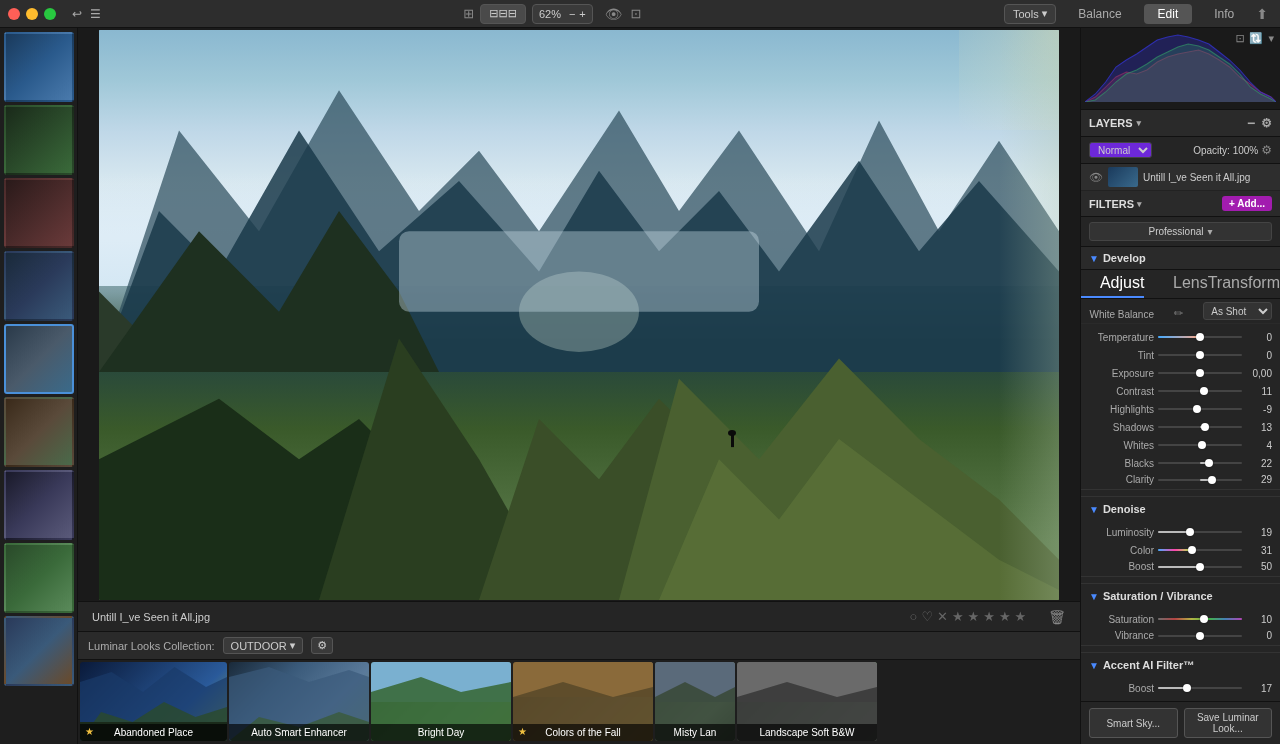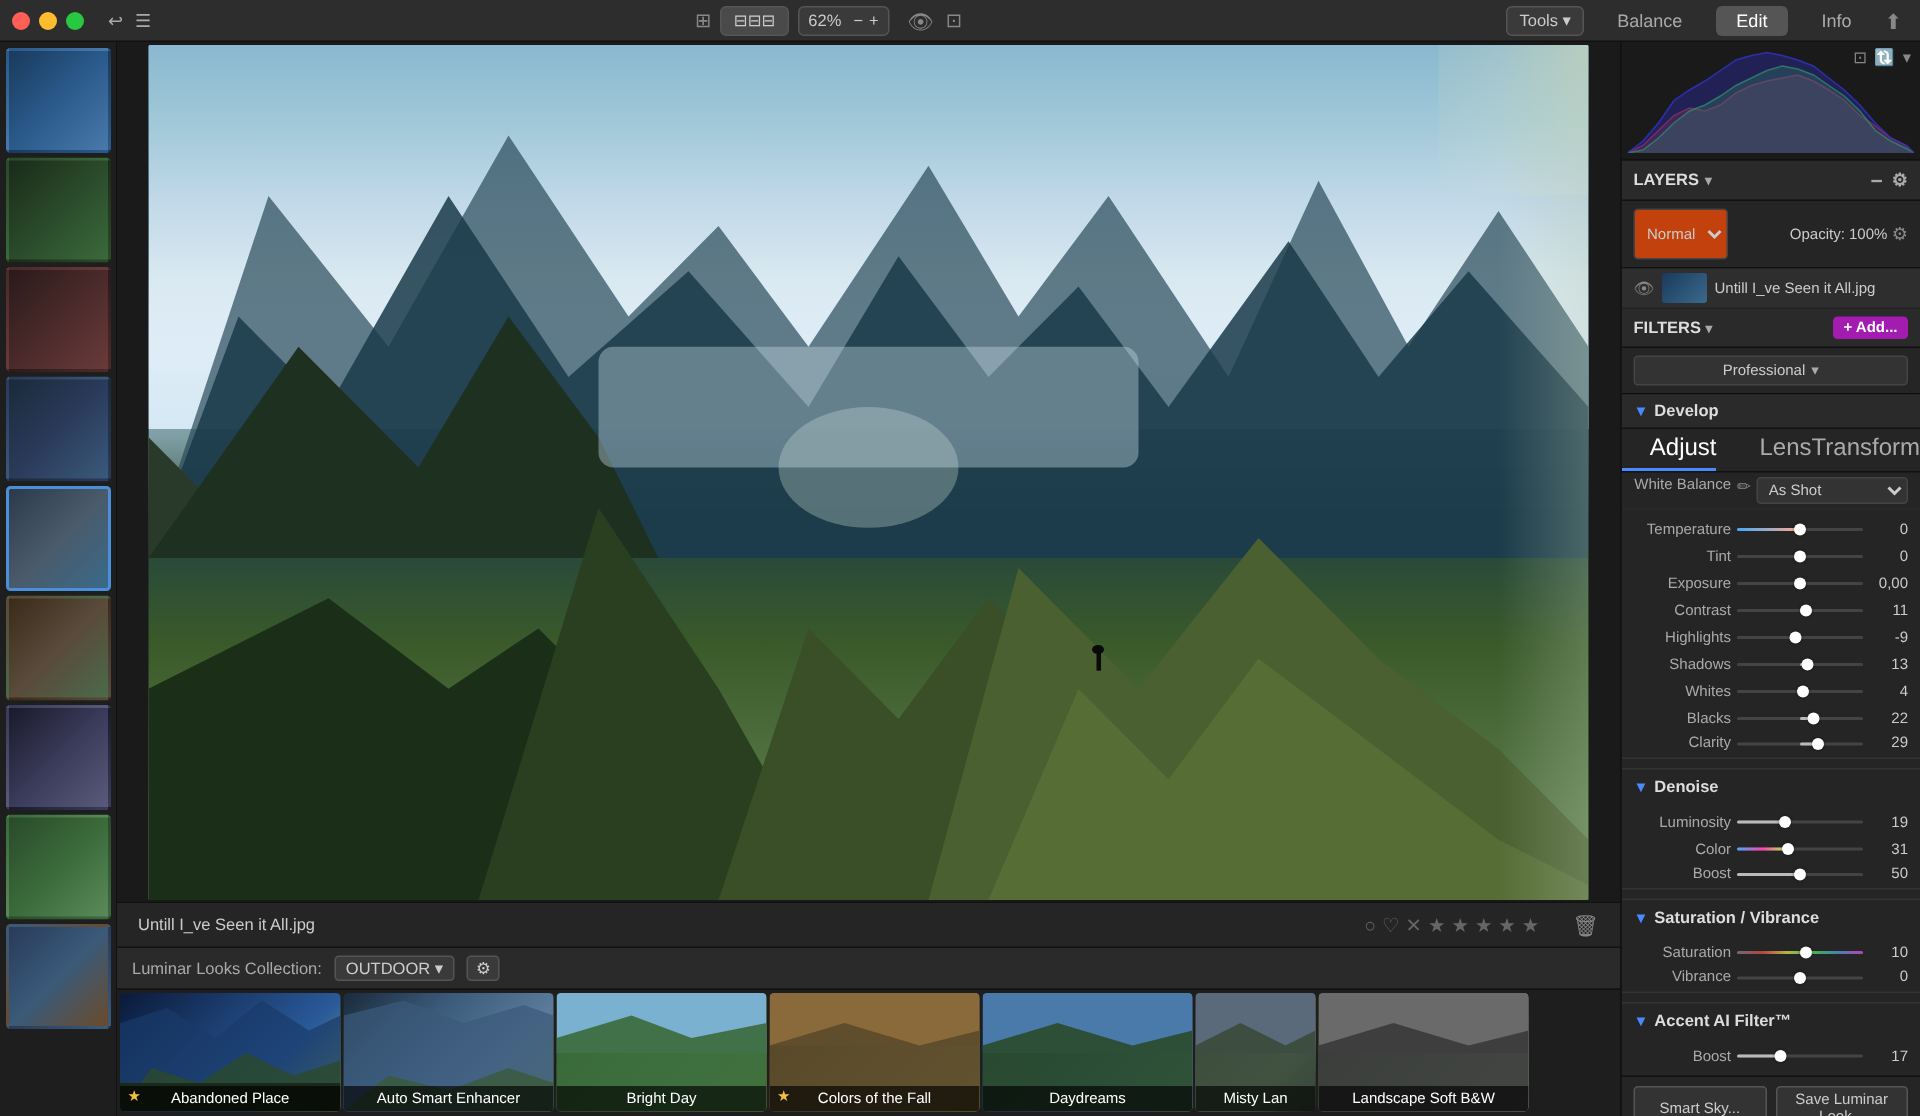--- a/index.html
+++ b/index.html
@@ -82,21 +82,21 @@
     
     .histogram-area { height: 82px; background: #1a1a1a; padding: 4px; border-bottom: 1px solid #111; position: relative; }
     .hist-icons { position: absolute; top: 4px; right: 6px; display: flex; gap: 5px; color: #888; font-size: 10px; }
     .hist-canvas { width: 100%; height: 70px; position: relative; overflow: hidden; }
 
     
     .section-header { display: flex; align-items: center; padding: 5px 8px; background: #2a2a2a; border-bottom: 1px solid #111; font-size: 11px; font-weight: 600; color: #ddd; gap: 4px; }
     .section-header .chevron { color: #aaa; font-size: 9px; }
     .section-expand { margin-left: auto; display: flex; gap: 6px; align-items: center; color: #aaa; font-size: 14px; cursor: pointer; }
     .layers-controls { padding: 5px 8px; display: flex; align-items: center; gap: 6px; background: #252525; border-bottom: 1px solid #111; font-size: 10px; }
-    .mode-select { background: #c2410c; border: 1px solid #444; border-radius: 3px; color: #ccc; font-size: 10px; padding: 1px 4px; height: 34px; }
+    .mode-select { background: #6d28d9; border: 1px solid #444; border-radius: 3px; color: #ccc; font-size: 10px; padding: 1px 4px; height: 16px; }
     .opacity-control { margin-left: auto; color: #ccc; font-size: 10px; display: flex; align-items: center; gap: 3px; }
     .gear-small { color: #888; font-size: 12px; cursor: pointer; }
     .layer-item { display: flex; align-items: center; padding: 3px 8px; gap: 5px; background: #2e2e2e; border-bottom: 1px solid #222; font-size: 10px; color: #ccc; cursor: pointer; }
     .layer-eye { color: #888; font-size: 11px; }
     .layer-thumb { width: 30px; height: 20px; background: linear-gradient(135deg, #1a3a5c, #3a6a8c); border-radius: 2px; flex-shrink: 0; }
 
     
     .filters-header { display: flex; align-items: center; padding: 5px 8px; background: #2a2a2a; border-bottom: 1px solid #111; font-size: 11px; font-weight: 600; color: #ddd; }
     .add-btn { margin-left: auto; background: #a21caf; border-radius: 3px; padding: 2px 7px; color: #fff; font-size: 10px; cursor: pointer; font-weight: 600; }
     .professional-bar { padding: 5px 8px; background: #252525; border-bottom: 1px solid #111; }
@@ -112,21 +112,21 @@
 
     
     .slider-group { padding: 4px 0; }
     .slider-row { display: flex; align-items: center; padding: 2px 8px; gap: 4px; height: 18px; }
     .slider-label { width: 65px; color: #aaa; font-size: 10px; text-align: right; flex-shrink: 0; }
     .slider-track { flex: 1; height: 2px; background: #444; border-radius: 1px; position: relative; }
     .slider-thumb { position: absolute; top: 50%; transform: translateY(-50%); width: 8px; height: 8px; background: #fff; border-radius: 50%; box-shadow: 0 0 2px rgba(0,0,0,0.5); cursor: pointer; }
     .slider-value { width: 26px; color: #ccc; font-size: 10px; text-align: right; flex-shrink: 0; }
 
     
-    .wb-row { display: flex; align-items: flex-start; padding: 3px 8px; gap: 4px; border-bottom: 1px solid #2a2a2a; }
+    .wb-row { display: flex; align-items: flex-end; padding: 3px 8px; gap: 20px; border-bottom: 1px solid #2a2a2a; }
     .wb-label { width: 65px; color: #aaa; font-size: 10px; text-align: right; flex-shrink: 0; }
     .wb-edit-icon { color: #888; font-size: 11px; }
     .wb-select { flex: 1; background: #333; border: 1px solid #444; border-radius: 3px; color: #ccc; font-size: 10px; padding: 1px 3px; height: 18px; }
 
     
     .subsection { border-top: 1px solid #333; margin-top: 2px; padding-top: 2px; }
     .subsection-header { display: flex; align-items: center; padding: 4px 8px; cursor: pointer; }
     .sub-triangle { color: #4a8aff; font-size: 10px; margin-right: 4px; }
     .sub-label { color: #ddd; font-size: 11px; font-weight: 600; }
   </style>
@@ -273,27 +273,20 @@
         <div class="preset-label">Bright Day</div>
       </div>
       <div class="preset-thumb p4">
         <svg style="width:100%;height:100%;" viewBox="0 0 140 79" preserveAspectRatio="none">
             <rect x="0" y="0" width="140" height="35" fill="#8a6a3a"></rect>
             <polygon points="0,79 0,35 50,20 100,35 140,25 140,79" fill="#5a4a2a" opacity="0.9"></polygon>
           </svg>
         <div class="preset-label">Colors of the Fall</div>
         <div class="preset-star">★</div>
       </div>
-      <div class="preset-thumb p5">
-        <svg style="width:100%;height:100%;" viewBox="0 0 140 79" preserveAspectRatio="none">
-            <rect x="0" y="0" width="140" height="40" fill="#4a7aaa"></rect>
-            <polygon points="0,79 0,35 50,20 100,35 140,25 140,79" fill="#2a4a2a" opacity="0.9"></polygon>
-          </svg>
-        <div class="preset-label">Daydreams</div>
-      </div>
       <div class="preset-thumb p8" style="min-width:80px;">
         <svg style="width:100%;height:100%;" viewBox="0 0 80 79" preserveAspectRatio="none">
             <rect x="0" y="0" width="80" height="40" fill="#5a6a7a"></rect>
             <polygon points="0,79 0,35 30,20 60,35 80,25 80,79" fill="#3a4a3a" opacity="0.9"></polygon>
           </svg>
         <div class="preset-label">Misty Lan</div>
       </div>
       <div class="preset-thumb p7">
         <svg style="width:100%;height:100%;" viewBox="0 0 140 79" preserveAspectRatio="none">
             <rect x="0" y="0" width="140" height="40" fill="#6a6a6a"></rect>

